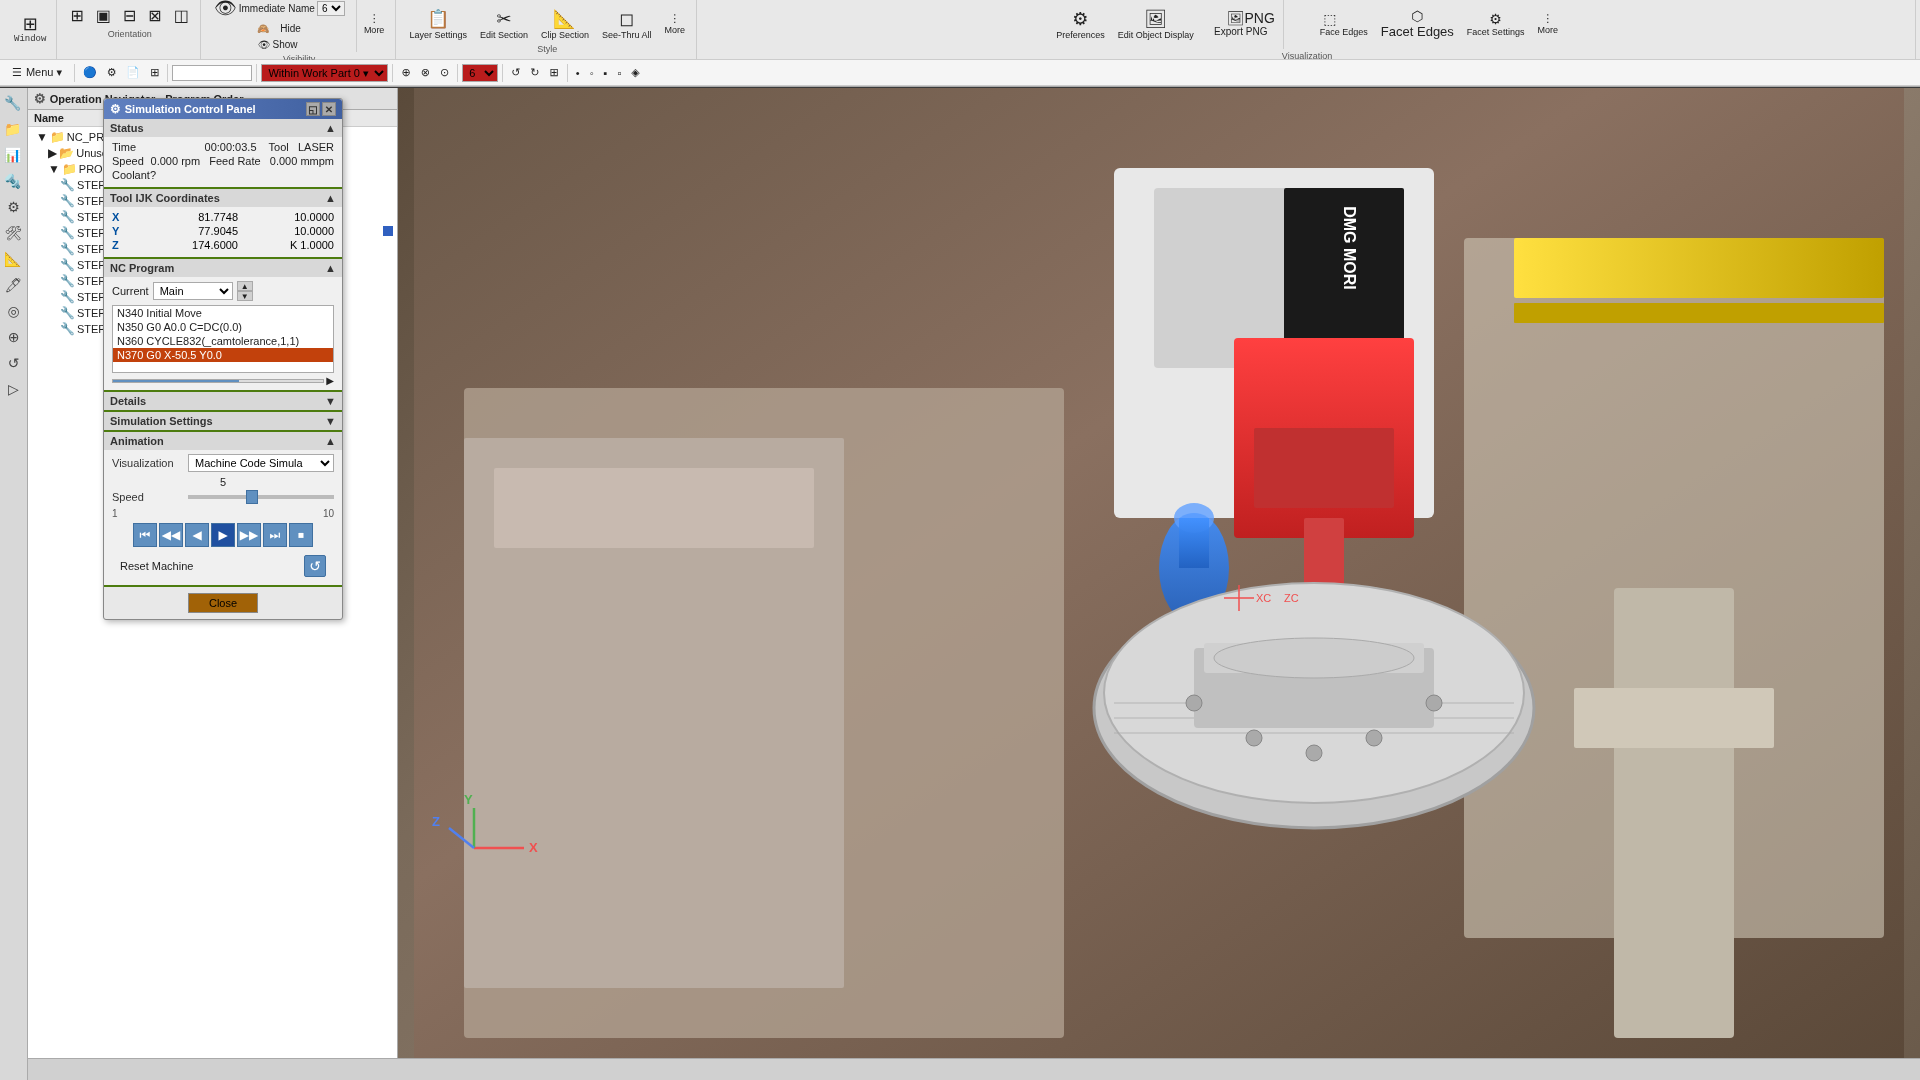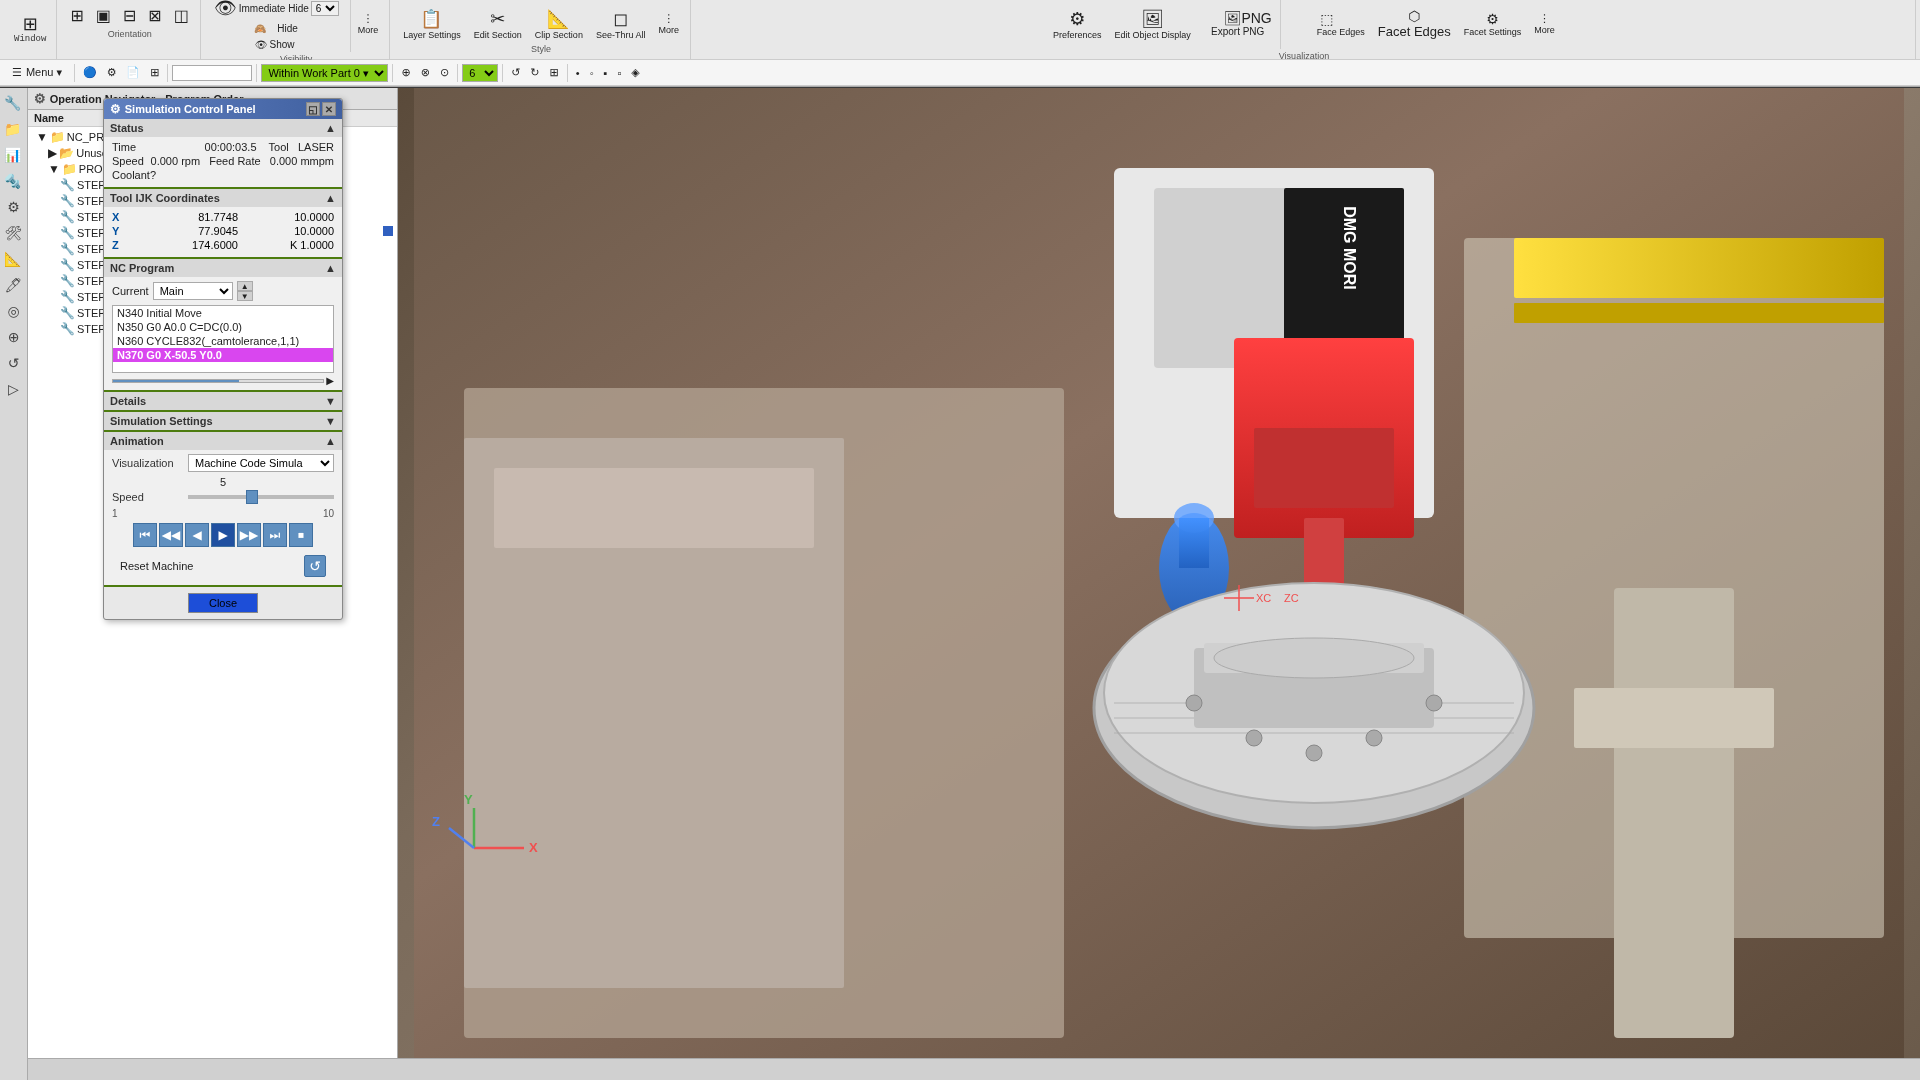--- a/index.html
+++ b/index.html
@@ -41,21 +41,21 @@
     }
     .tb-icon-btn .icon { font-size: 16px; }
 
     
     .r2-item {
       display: flex; align-items: center; gap: 2px; padding: 1px 4px; cursor: pointer;
       font-size: 11px; height: 22px;
     }
     .r2-sep { width: 1px; background: #ccc; height: 18px; margin: 0 2px; }
     .r2-input { border: 1px solid #aaa; padding: 1px 4px; font-size: 11px; width: 80px; }
-    .r2-dropdown { border: 1px solid #aaa; padding: 1px 2px; font-size: 11px; background: #84cc16; cursor: pointer; }
+    .r2-dropdown { border: 1px solid #aaa; padding: 1px 2px; font-size: 11px; background: #b91c1c; cursor: pointer; }
 
     
     #left-sidebar {
       position: absolute; top: 88px; left: 0; width: 28px; bottom: 0;
       background: #d8d8d8; border-right: 1px solid #aaa;
       display: flex; flex-direction: column; align-items: center; padding: 4px 0; gap: 4px;
     }
     .side-btn {
       width: 22px; height: 22px; display: flex; align-items: center; justify-content: center;
       cursor: pointer; border-radius: 2px; font-size: 14px; color: #444;
@@ -146,21 +146,21 @@
     .sim-coord-k { color: #000; width: 60px; text-align: right; }
 
     .nc-dropdown { display: flex; align-items: center; gap: 4px; margin-bottom: 4px; }
     .nc-select { border: 1px solid #aaa; padding: 1px 2px; font-size: 11px; background: white; width: 80px; }
 
     .nc-list {
       border: 1px solid #aaa; background: white; height: 68px; overflow-y: auto; font-size: 11px;
       position: relative;
     }
     .nc-list-item { padding: 1px 4px; cursor: pointer; white-space: nowrap; }
-    .nc-list-item.selected { background: #d946ef; color: white; font-weight: bold; }
+    .nc-list-item.selected { background: #c2410c; color: white; }
 
     
     .anim-row { display: flex; align-items: center; gap: 6px; margin-bottom: 4px; }
     .anim-label { color: #333; width: 70px; }
     .anim-select { border: 1px solid #aaa; padding: 1px 2px; font-size: 11px; background: white; flex: 1; }
     .speed-labels { display: flex; justify-content: space-between; font-size: 10px; color: #555; margin-top: 2px; }
 
     
     .playback-controls {
       display: flex; align-items: center; gap: 2px; margin: 4px 0; justify-content: center;
@@ -181,21 +181,21 @@
       width: 22px; height: 22px; background: #6090c0; border: 1px solid #4070a0;
       display: flex; align-items: center; justify-content: center;
       cursor: pointer; font-size: 14px; color: white; border-radius: 2px;
     }
 
     
     .sim-close-row {
       display: flex; justify-content: center; padding: 6px;
     }
     .sim-close-btn {
-      padding: 3px 20px; background: #1d4ed8; border: 1px solid #888;
+      padding: 3px 20px; background: #a16207; border: 1px solid #888;
       cursor: pointer; font-size: 11px;
     }
 
     
     #viewport {
       flex: 1; position: relative; overflow: hidden;
     }
 
     
     #machine-bg {
@@ -256,21 +256,21 @@
       </div>
     </div>
 
     <div class="tb-group" style="flex-direction:column;">
       <div style="display:flex;align-items:center;gap:2px;">
 
         <div style="display:flex;flex-direction:column;align-items:center;border-right:1px solid #ccc;padding-right:6px;">
           <div style="display:flex;align-items:center;gap:2px;">
             <div class="tb-icon-btn" style="flex-direction:row;">
               <span class="icon" style="font-size:18px;">👁</span>
-              <span class="label" style="font-size:10px;margin-left:2px;">Immediate Hide</span>
+              <span class="label" style="font-size:10px;margin-left:2px;">Immediate Name</span>
               <select style="border:1px solid #aaa;font-size:10px;margin-left:2px;width:28px;">
                 <option>6</option>
               </select>
             </div>
           </div>
           <div style="display:flex;flex-direction:column;gap:1px;">
             <div class="tb-icon-btn" style="flex-direction:row;font-size:10px;">
               <span>🙈</span>
               <span style="margin-left:10px;">Hide</span>
             </div>

